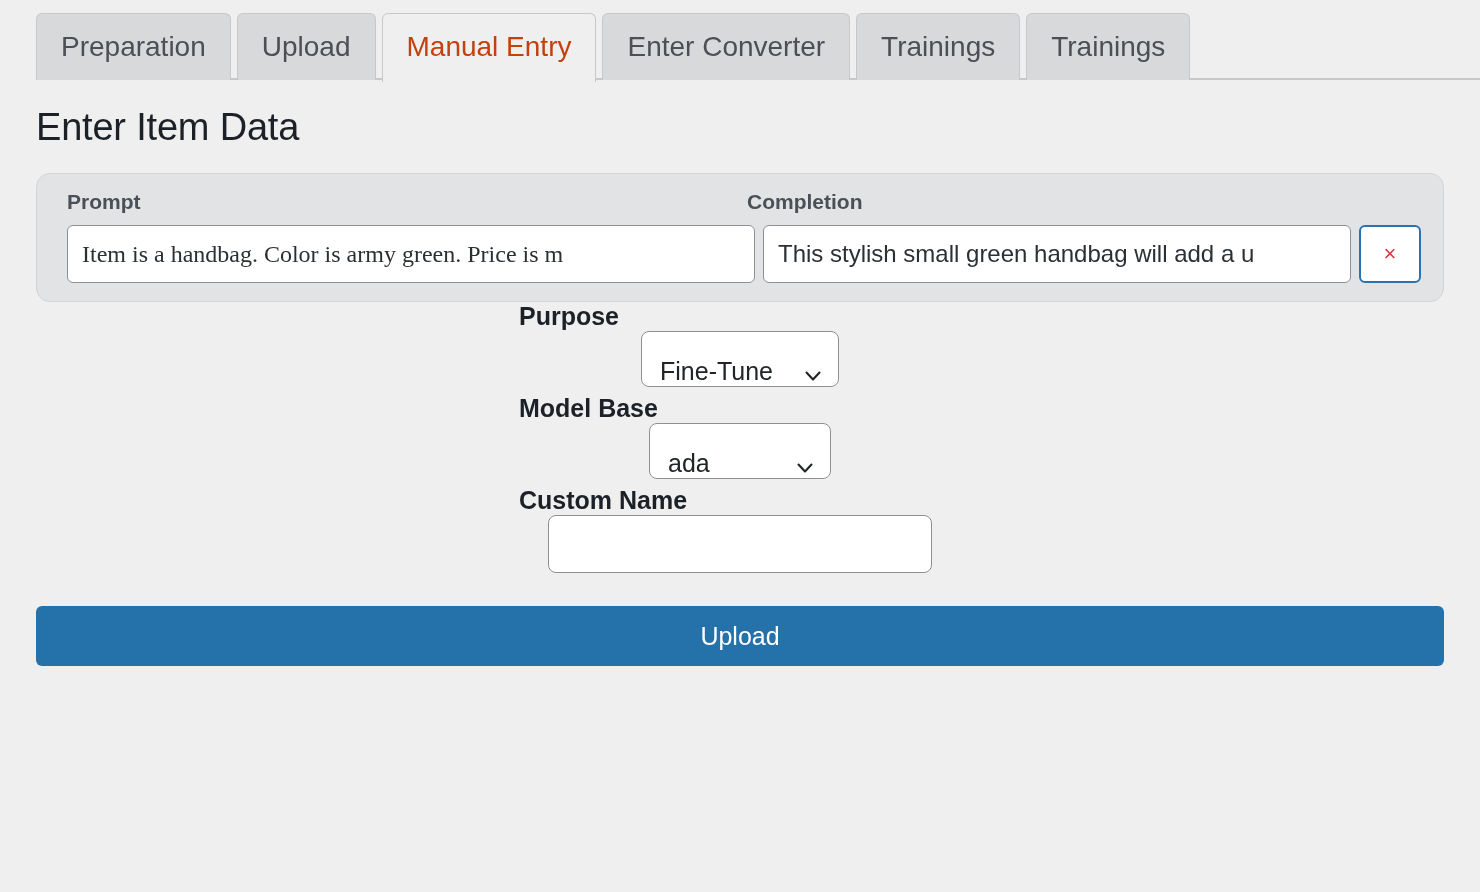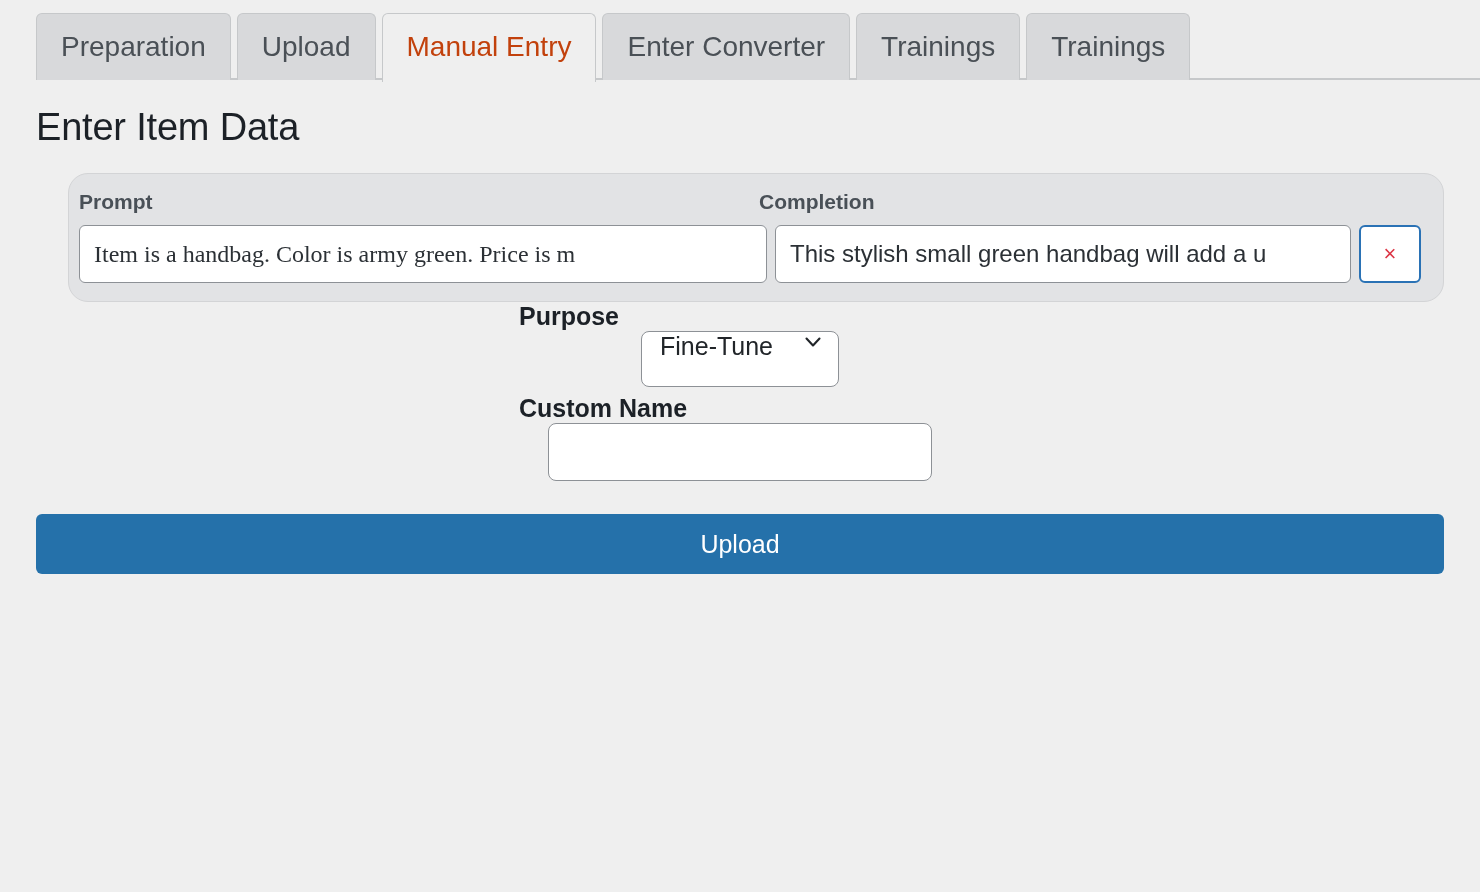--- a/index.html
+++ b/index.html
@@ -82,24 +82,23 @@
     color: #1c2127;
     margin: 26px 0 0 0;
     letter-spacing: -0.2px;
   }
 
   
   .entry-card {
     margin-top: 24px;
     background: #e2e3e5;
     border: 1px solid #d3d4d6;
-    border-radius: 20px;
-    padding: 16px 22px 18px 10px;
-    box-sizing: border-box;
-    margin-left: 32px;
+    border-radius: 14px;
+    padding: 16px 22px 18px 30px;
+    box-sizing: border-box;
   }
 
   .col-heads {
     display: flex;
     font-size: 21px;
     font-weight: bold;
     color: #495057;
     padding-bottom: 11px;
   }
   .col-heads .h-prompt { width: 680px; }
@@ -176,21 +175,21 @@
   .sel {
     box-sizing: border-box;
     height: 56px;
     border: 1px solid #8d9196;
     border-radius: 8px;
     background: #ffffff;
     font-family: "Liberation Sans", sans-serif;
     font-size: 25px;
     color: #212529;
     display: flex;
-    align-items: flex-start;
+    align-items: flex-end;
     padding: 0 15px 0 18px;
     cursor: pointer;
     gap: 16px;
     justify-content: space-between;
   }
   .sel.purpose { width: 198px; }
   .sel.model { width: 182px; }
   .chev {
     width: 20px;
     height: 20px;
@@ -263,20 +262,29 @@
     <div class="field-row">
       <div class="field-label">Purpose</div>
       <div class="sel purpose">
         <span>Fine-Tune</span>
         <svg class="chev" viewBox="0 0 20 20">
           <path d="M3.5 6.5 L10 13.5 L16.5 6.5" fill="none" stroke="#212529" stroke-width="2.1" stroke-linecap="round" stroke-linejoin="round"></path>
         </svg>
       </div>
     </div>
 
+    <div class="field-row">
+      <div class="field-label">Model Base</div>
+      <div class="sel model">
+        <span>ada</span>
+        <svg class="chev" viewBox="0 0 20 20">
+          <path d="M3.5 6.5 L10 13.5 L16.5 6.5" fill="none" stroke="#212529" stroke-width="2.1" stroke-linecap="round" stroke-linejoin="round"></path>
+        </svg>
+      </div>
+    </div>
 
     <div class="field-row">
       <div class="field-label">Custom Name</div>
       <input class="custom-input" type="text" value="" style="">
     </div>
 
     <button class="btn-primary upload-btn">Upload</button>
 
   </div>
 </div>

